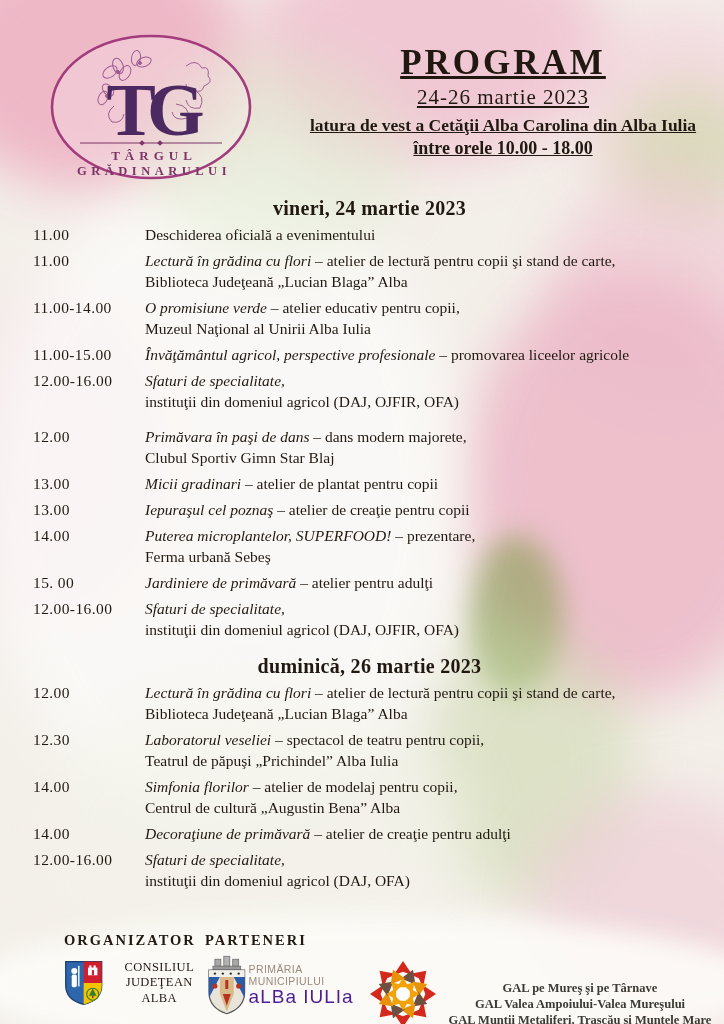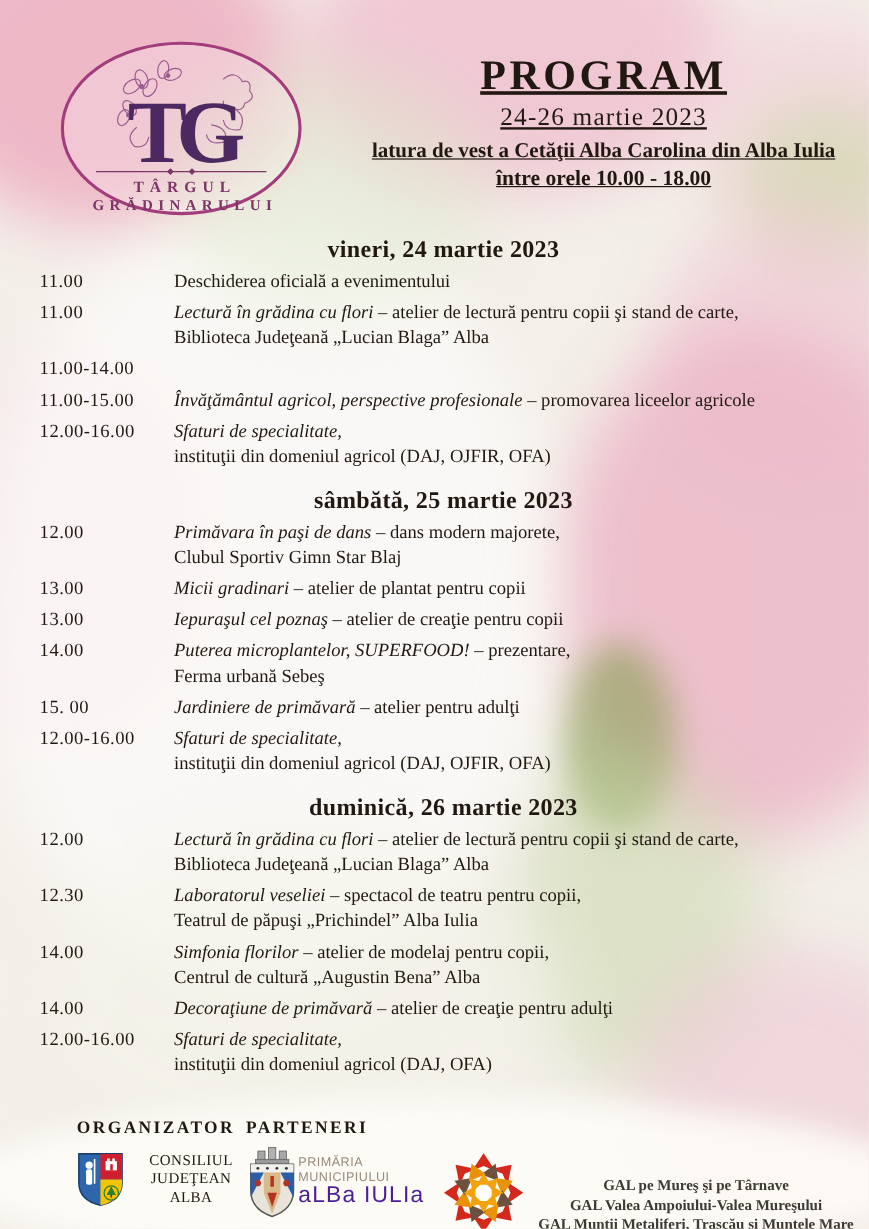--- a/index.html
+++ b/index.html
@@ -133,33 +133,33 @@
       <div class="row">
         <div class="time">11.00</div>
         <div class="desc"><span class="t"></span><span>Deschiderea oficială a evenimentului</span><div></div></div>
       </div>
       <div class="row">
         <div class="time">11.00</div>
         <div class="desc"><span class="t">Lectură în grădina cu flori</span><span> – atelier de lectură pentru copii şi stand de carte,</span><div>Biblioteca Judeţeană „Lucian Blaga” Alba</div></div>
       </div>
       <div class="row">
         <div class="time">11.00-14.00</div>
+        <div class="desc"><span class="t">O promisiune verde</span><span> – atelier educativ pentru copii,</span><div>Muzeul Naţional al Unirii Alba Iulia</div></div>
       </div>
       <div class="row">
         <div class="time">11.00-15.00</div>
         <div class="desc"><span class="t">Învăţământul agricol, perspective profesionale</span><span> – promovarea liceelor agricole</span><div></div></div>
       </div>
       <div class="row">
         <div class="time">12.00-16.00</div>
         <div class="desc"><span class="t">Sfaturi de specialitate,</span><span></span><div>instituţii din domeniul agricol (DAJ, OJFIR, OFA)</div></div>
       </div>
     </div>
 
     <div class="day-section">
-      <div class="day-title">sâmbătă, 25 martie 2023</div>
       <div class="row">
         <div class="time">12.00</div>
         <div class="desc"><span class="t">Primăvara în paşi de dans</span><span> – dans modern majorete,</span><div>Clubul Sportiv Gimn Star Blaj</div></div>
       </div>
       <div class="row">
         <div class="time">13.00</div>
         <div class="desc"><span class="t">Micii gradinari</span><span> – atelier de plantat pentru copii</span><div></div></div>
       </div>
       <div class="row">
         <div class="time">13.00</div>

